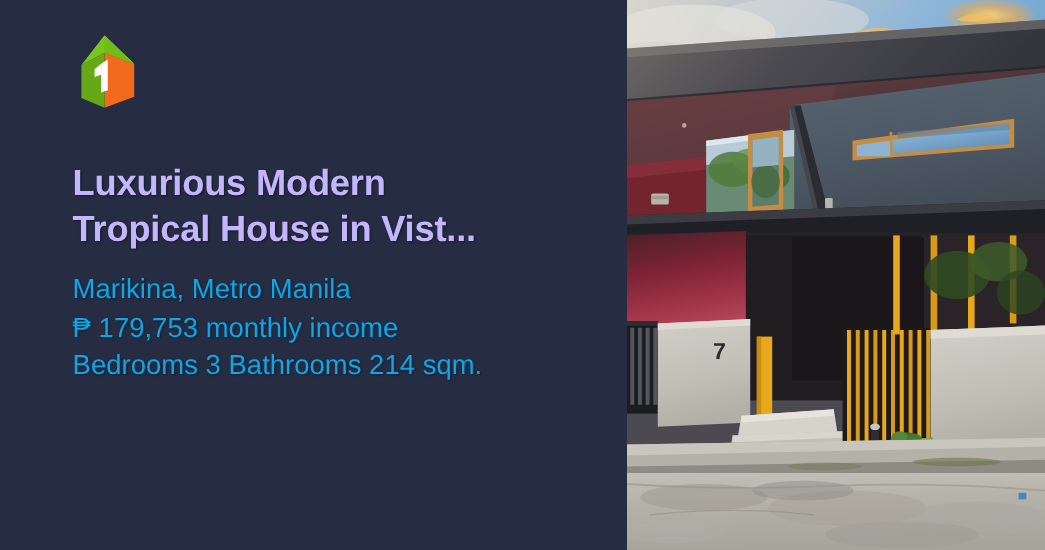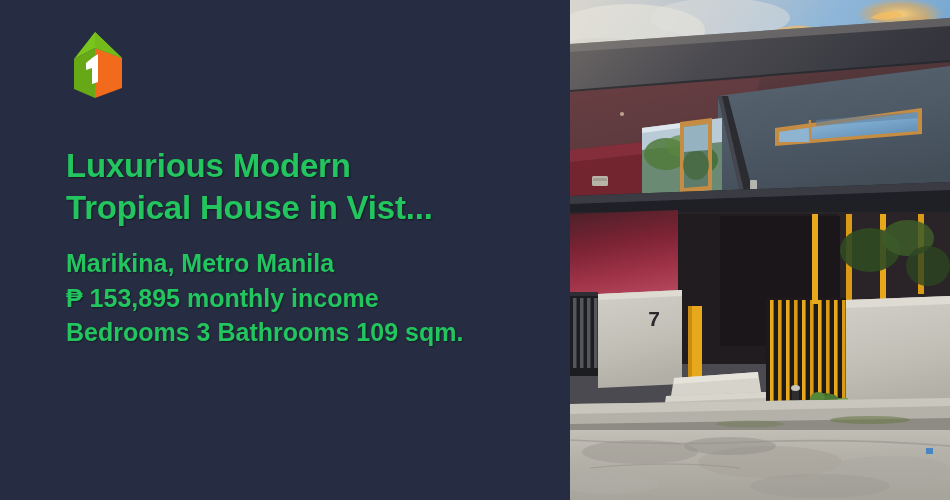--- a/index.html
+++ b/index.html
@@ -42,32 +42,32 @@
     position: absolute;
     left: 66px;
     top: 145px;
     width: 470px;
   }
 
   .listing-title {
     font-size: 33px;
     font-weight: bold;
     line-height: 1.26;
-    color: #22c55e;
+    color: #c4b5fd;
     letter-spacing: -0.2px;
     text-shadow: 1px 1px 2px rgba(0,0,0,0.45);
     margin-bottom: 18px;
     white-space: pre-line;
   }
 
   .listing-meta {
     font-size: 25px;
-    font-weight: bold;
+    font-weight: normal;
     line-height: 1.38;
-    color: #22c55e;
+    color: #0ea5e9;
     text-shadow: 1px 1px 2px rgba(0,0,0,0.4);
   }
   .meta-line { display:block; }
 
   
   .photo-panel {
     width: 380px;
     height: 500px;
     flex: 0 0 380px;
     position: relative;
@@ -97,22 +97,22 @@
         <polygon points="28,26 34,22 34,50 28,52" fill="#ffffff"></polygon>
         <polygon points="22,31 28,26 28,36 22,38" fill="#ffffff"></polygon>
       </svg>
     </div>
 
     <div class="listing-text">
       <div class="listing-title">Luxurious Modern
 Tropical House in Vist...</div>
       <div class="listing-meta">
         <span class="meta-line">Marikina, Metro Manila</span>
-        <span class="meta-line">₱ 153,895 monthly income</span>
-        <span class="meta-line">Bedrooms 3 Bathrooms 109 sqm.</span>
+        <span class="meta-line">₱ 179,753 monthly income</span>
+        <span class="meta-line">Bedrooms 3 Bathrooms 214 sqm.</span>
       </div>
     </div>
 
   </div>
 
   <div class="photo-panel">
     <svg viewBox="0 0 380 500" xmlns="http://www.w3.org/2000/svg" preserveAspectRatio="xMidYMid slice">
       <defs>
         <linearGradient id="skyGrad" x1="0" y1="0" x2="1" y2="0.4">
           <stop offset="0%" stop-color="#d9d6cd"></stop>

